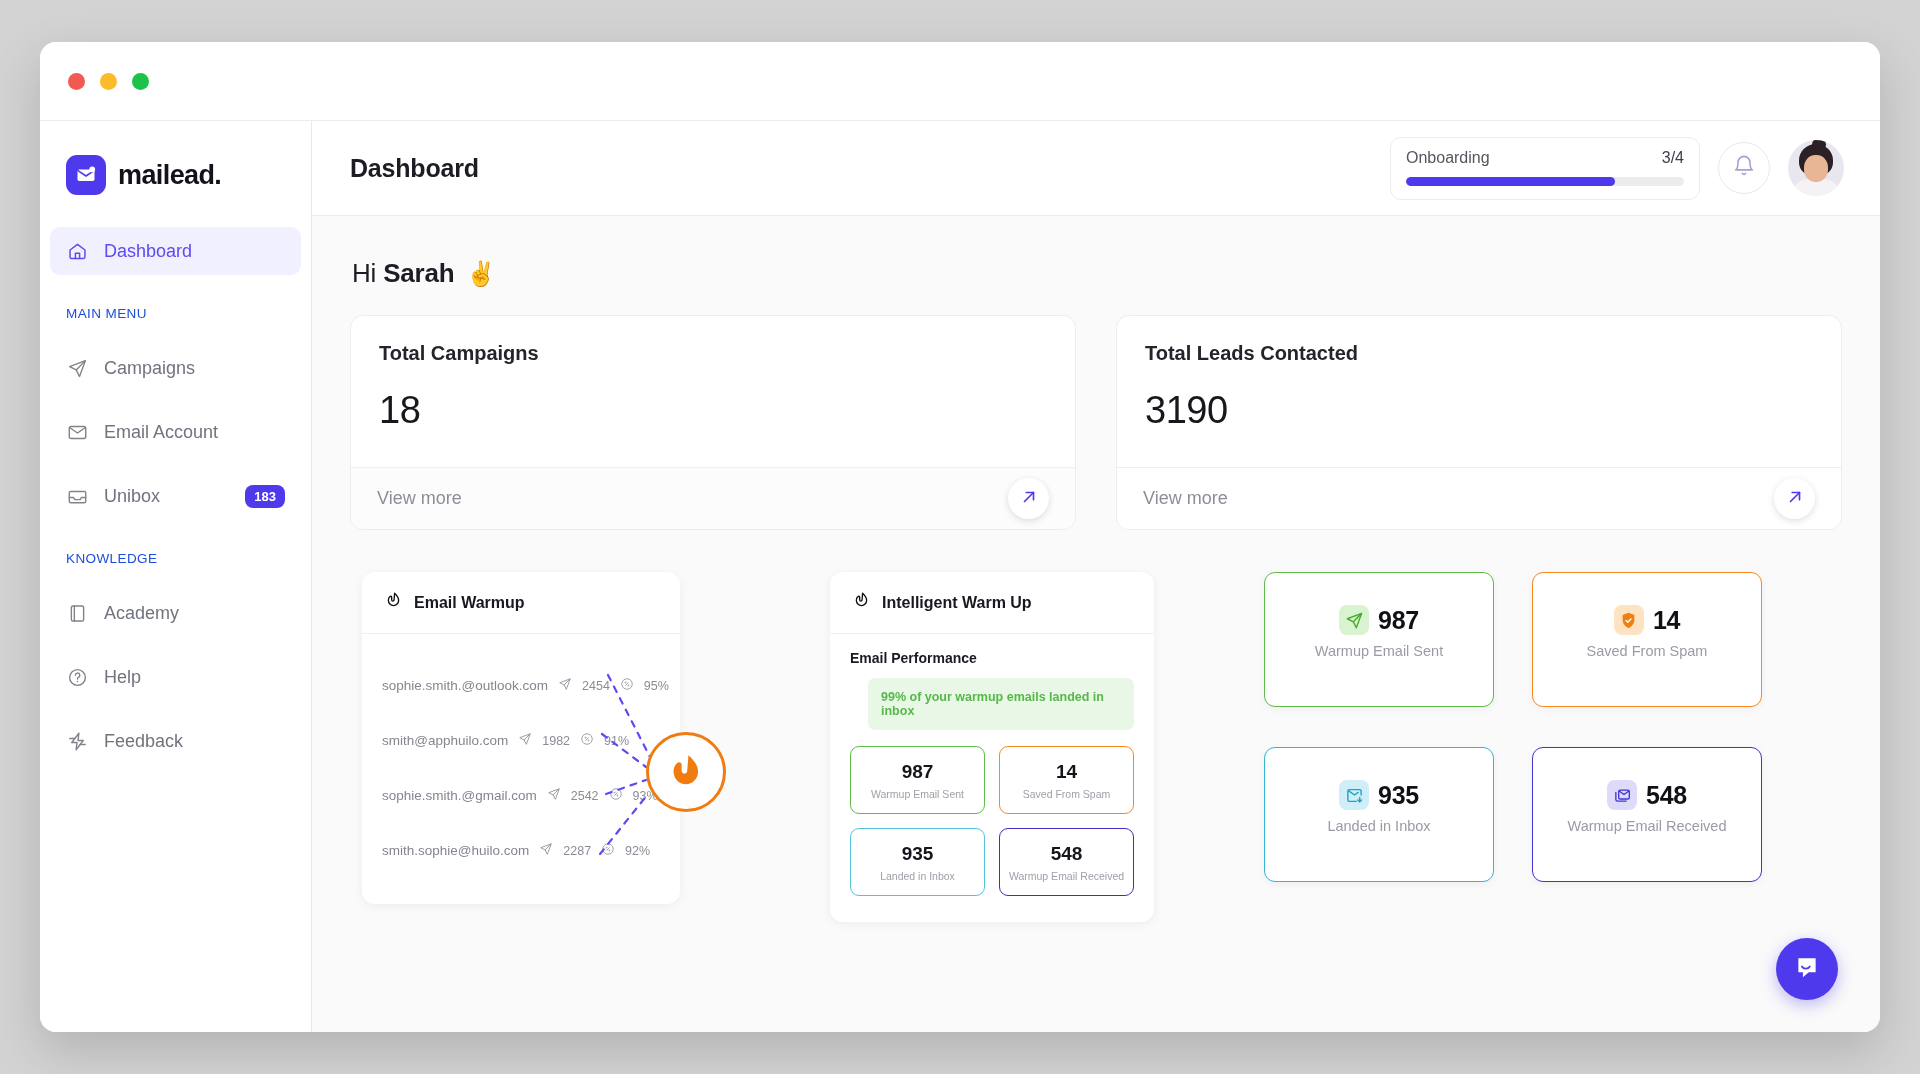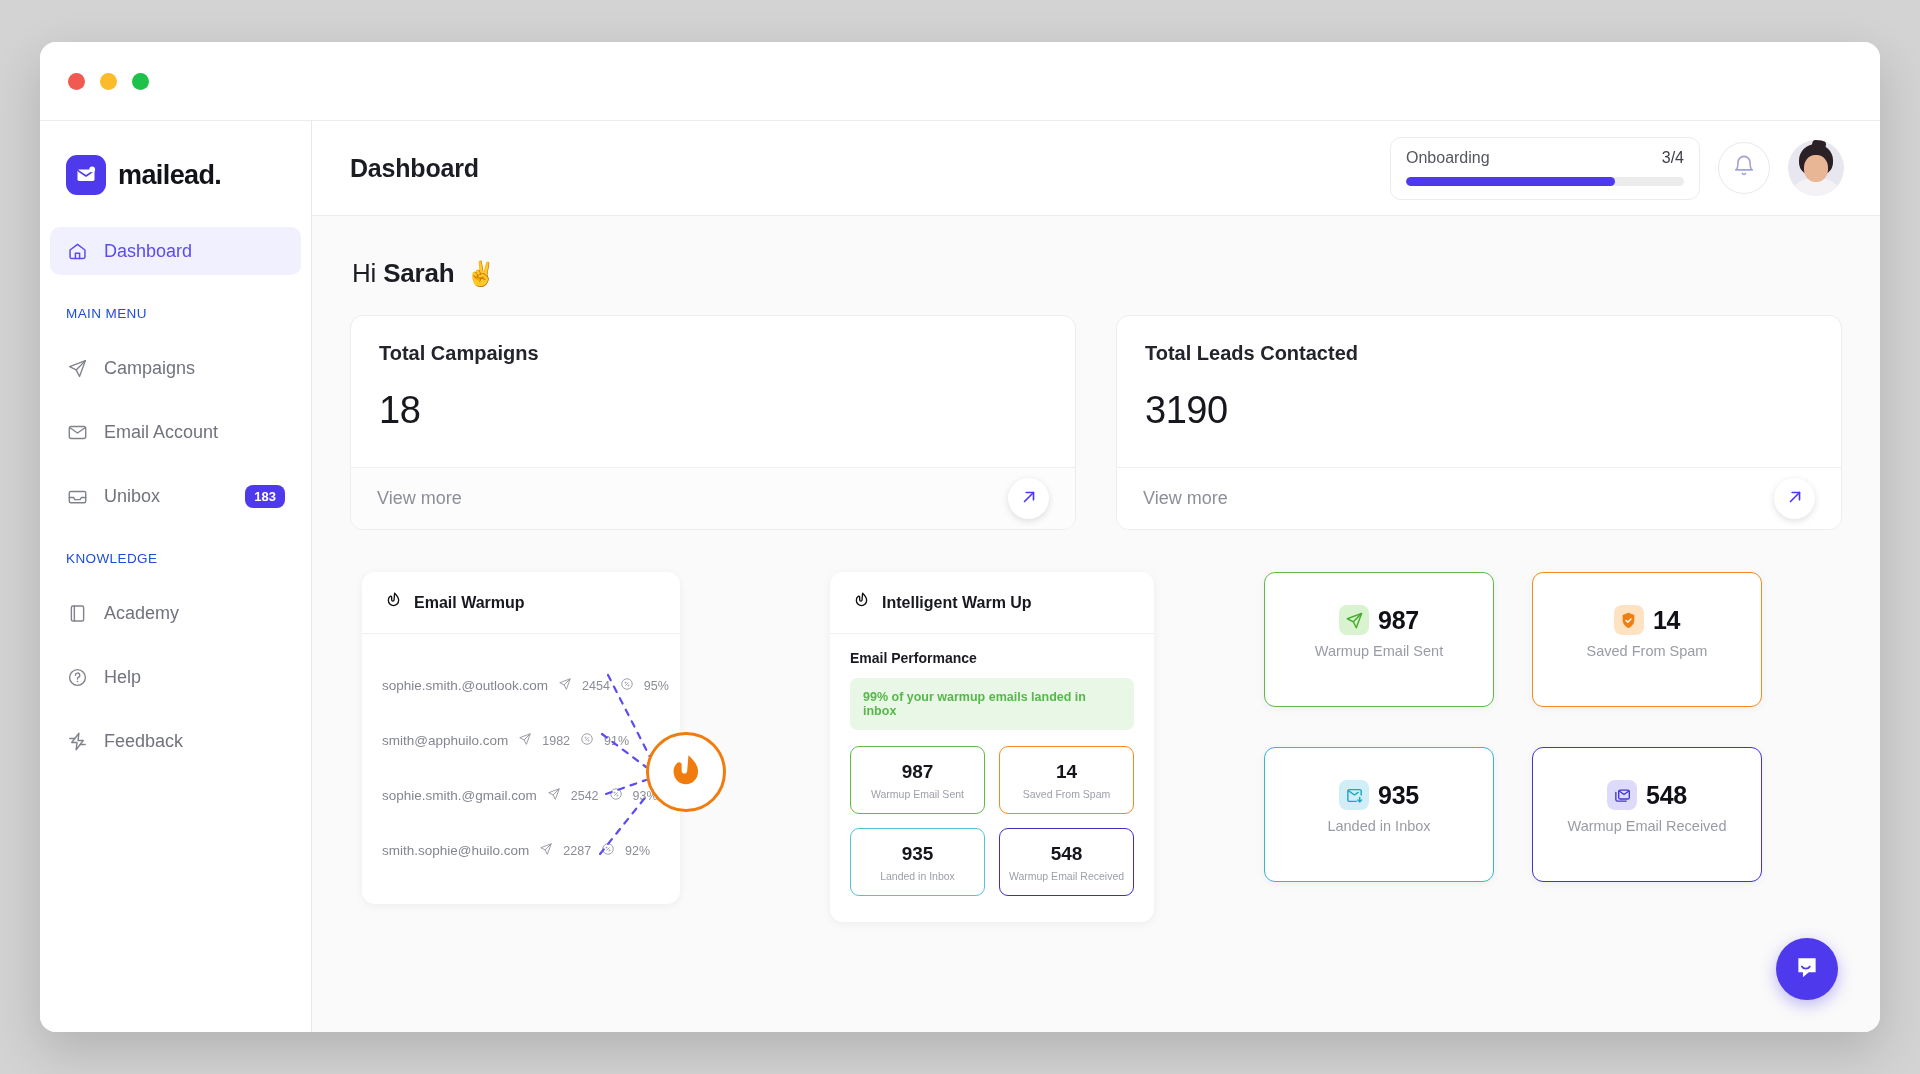--- a/index.html
+++ b/index.html
@@ -172,21 +172,21 @@
     display: flex; align-items: center; justify-content: center; z-index: 5;
   }
   #dash-lines { position: absolute; left: 0; top: 0; width: 400px; height: 340px; pointer-events: none; z-index: 4; }
 
   
   #intel-panel { width: 324px; margin-left: 150px; }
   #intel-body { padding: 16px 20px 26px 20px; }
   #perf-label { font-size: 14px; font-weight: 700; color: #1a1b22; margin-bottom: 12px; }
   #perf-banner {
     background: #e9f8e6; color: #57b84a; border-radius: 7px;
-    font-size: 12.5px; font-weight: 700; padding: 12px 13px; margin-bottom: 16px;
+    font-size: 12.5px; font-weight: 700; padding: 12px 13px; margin-bottom: 16px; margin-left: 18px;
   }
   #mini-grid { display: grid; grid-template-columns: 1fr 1fr; gap: 14px; }
   .mini-card {
     border: 1.5px solid #ddd; border-radius: 9px; background: #fff;
     padding: 14px 6px 13px 6px; text-align: center;
   }
   .mini-val { font-size: 19px; font-weight: 700; color: #15161c; }
   .mini-lbl { font-size: 10.5px; color: #9ea0a9; margin-top: 5px; }
 
   

